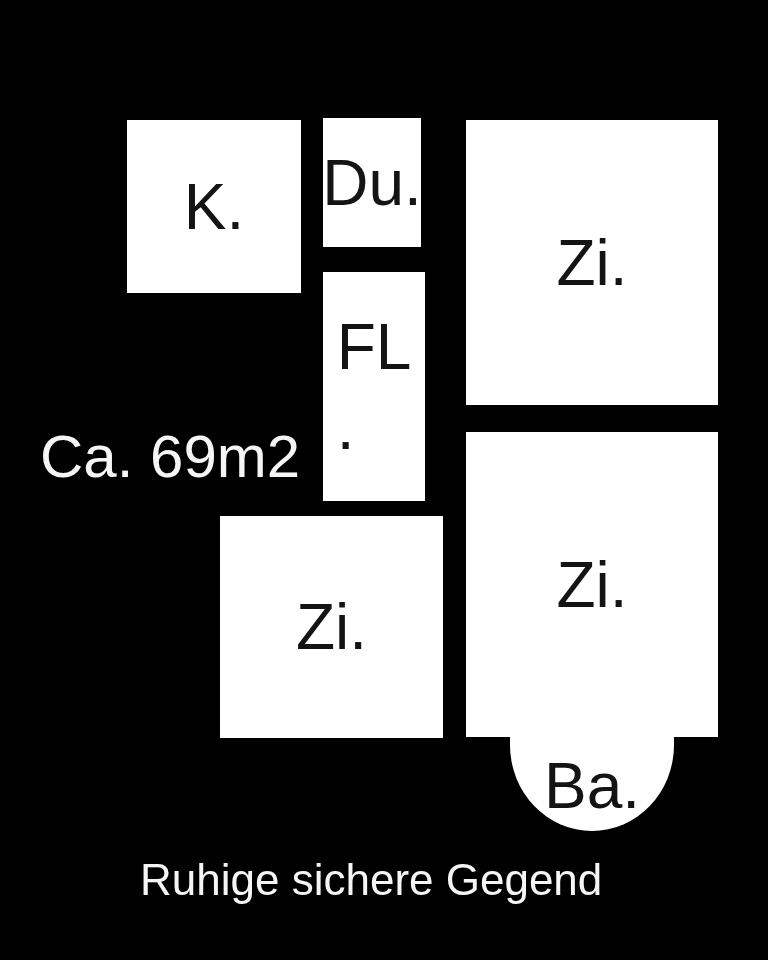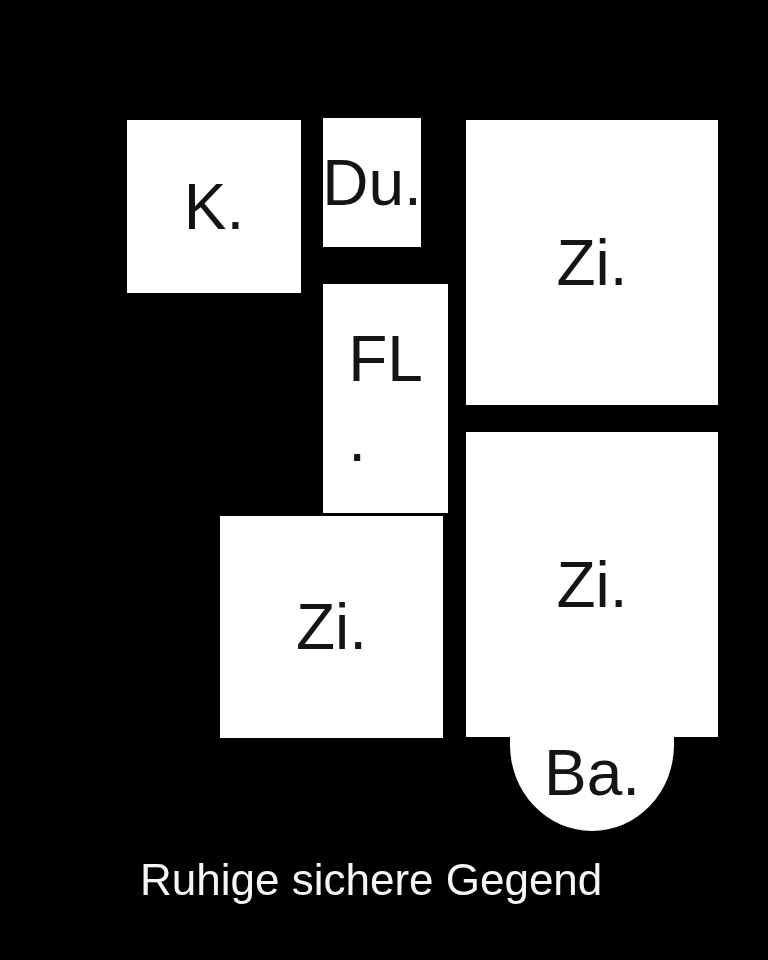--- a/index.html
+++ b/index.html
@@ -26,35 +26,35 @@
     font-size: 64px;
     line-height: 1.25;
     color: #141414;
     white-space: pre-line;
     text-align: left;
   }
   
   .room-kitchen       { left: 127px; top: 120px; width: 174px; height: 173px; }
   .room-shower        { left: 323px; top: 118px; width: 98px; height: 129px; }
   .room-zi-top-right  { left: 466px; top: 120px; width: 252px; height: 285px; }
-  .room-hallway       { left: 323px; top: 284px; width: 125px; height: 229px; }
+  .room-hallway       { left: 323px; top: 272px; width: 102px; height: 229px; }
   .room-zi-bottom-left{ left: 220px; top: 516px; width: 223px; height: 222px; }
   .room-zi-bottom-right{ left: 466px; top: 432px; width: 252px; height: 305px; }
   
   .bath-bump {
     position: absolute;
     left: 44px;
     top: 305px;            
     width: 164px;
     height: 94px;
     background: #ffffff;
     border-radius: 0 0 82px 82px / 0 0 86px 86px;
     display: flex;
     justify-content: center;
-    align-items: flex-start;
+    align-items: center;
   }
   .bath-bump .room-label {
     line-height: 1;
     padding-top: 4px;
   }
   .area-label {
     position: absolute;
     left: 40px;
     top: 424px;
     font-size: 60px;
@@ -96,16 +96,17 @@
     <span class="room-label">Zi.</span>
   </div>
 
   <div class="room room-zi-bottom-right">
     <span class="room-label">Zi.</span>
     <div class="bath-bump">
       <span class="room-label">Ba.</span>
     </div>
   </div>
 
+  <div class="area-label">Ca. 69m2</div>
 
   <div class="caption">Ruhige sichere Gegend</div>
 
 </div>
 
 </body></html>

